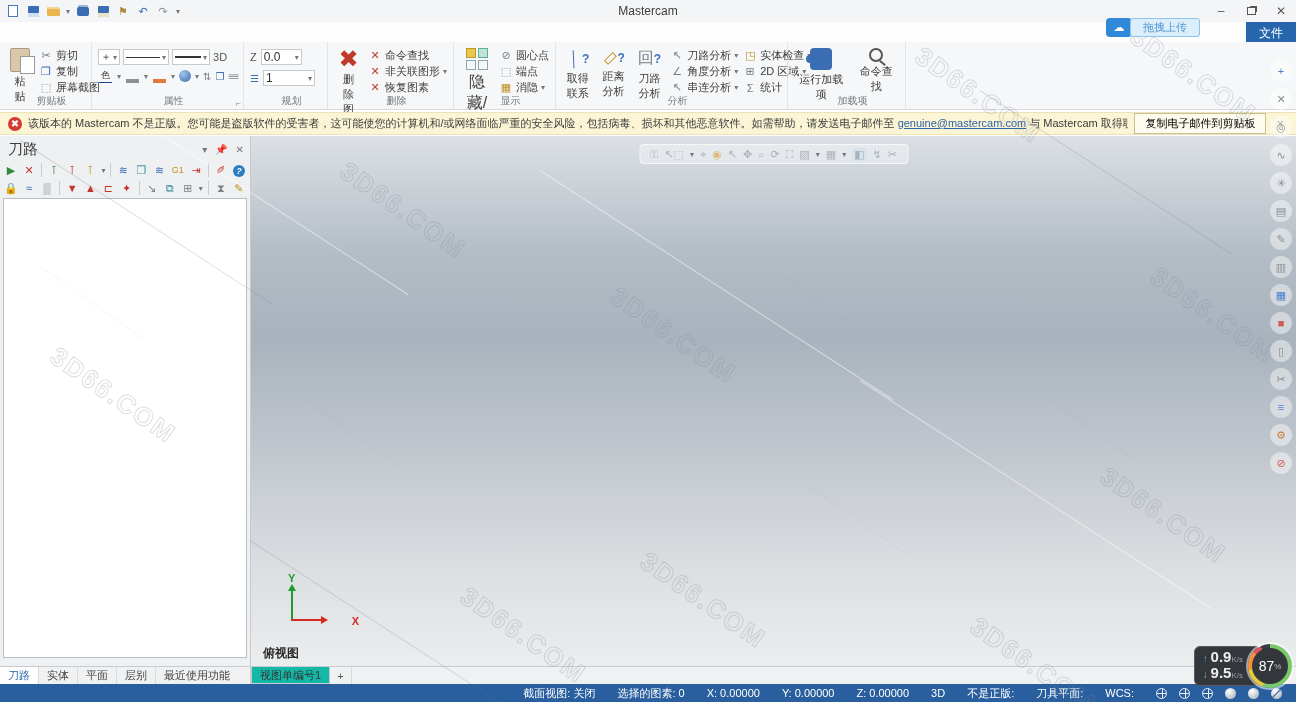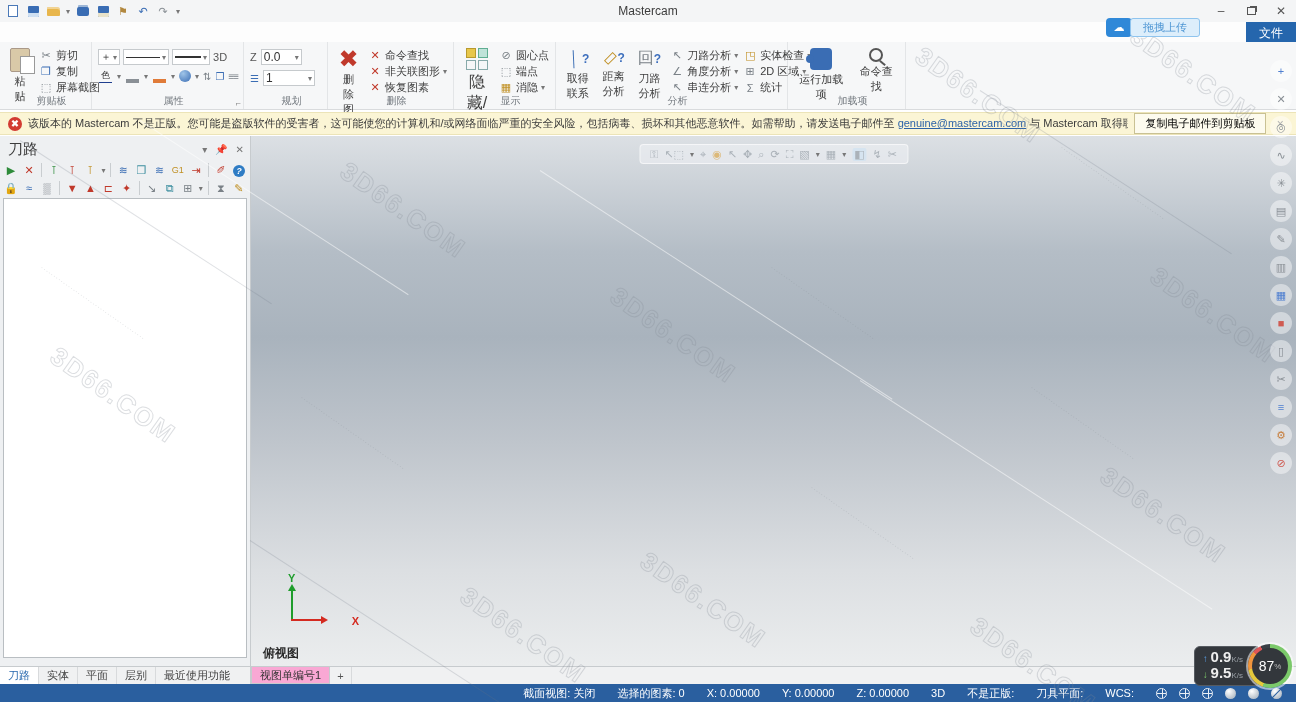--- a/index.html
+++ b/index.html
@@ -136,21 +136,21 @@
     display:flex; align-items:center; justify-content:center; font-size:14px; }
   .gauge-inner small { font-size:8px; color:#bbb; }
 
   
   .tabstrip { position:absolute; left:0; top:666px; width:1296px; height:18px; background:#f0f1f2;
     border-top:1px solid #c7cbce; display:flex; align-items:stretch; font-size:11px; }
   .ltabs { display:flex; width:251px; border-right:1px solid #c7cbce; }
   .ltab { padding:2px 8px; color:#444; border-right:1px solid #d8dadc; display:flex; align-items:center; }
   .ltab.active { background:#fff; color:#2566ad; }
   .sheet-tabs { display:flex; align-items:stretch; }
-  .sheet-tab { background:#f9a8d4; border:1px solid #c7cbce; border-top:none; padding:1px 8px; display:flex; align-items:center; color:#333; }
+  .sheet-tab { background:#14b8a6; border:1px solid #c7cbce; border-top:none; padding:1px 8px; display:flex; align-items:center; color:#333; }
   .sheet-add { padding:1px 7px; display:flex; align-items:center; color:#555; border-right:1px solid #d8dadc; }
   .strip-arrows { margin-left:auto; display:flex; align-items:center; gap:8px; padding-right:8px; color:#777; font-size:9px; }
 
   
   .statusbar { position:absolute; left:0; top:684px; width:1296px; height:18px; background:#2a5f9f;
     display:flex; align-items:center; color:#fff; font-size:11px; gap:22px; padding:0 10px; }
   .statusbar .sp { margin-left:auto; }
   .sb-icons { display:flex; align-items:center; gap:12px; padding-right:4px; }
   .globe { width:11px; height:11px; border:1px solid #fff; border-radius:50%; position:relative; opacity:.9; }
   .globe:before { content:""; position:absolute; left:50%; top:0; bottom:0; width:1px; background:#fff; }

